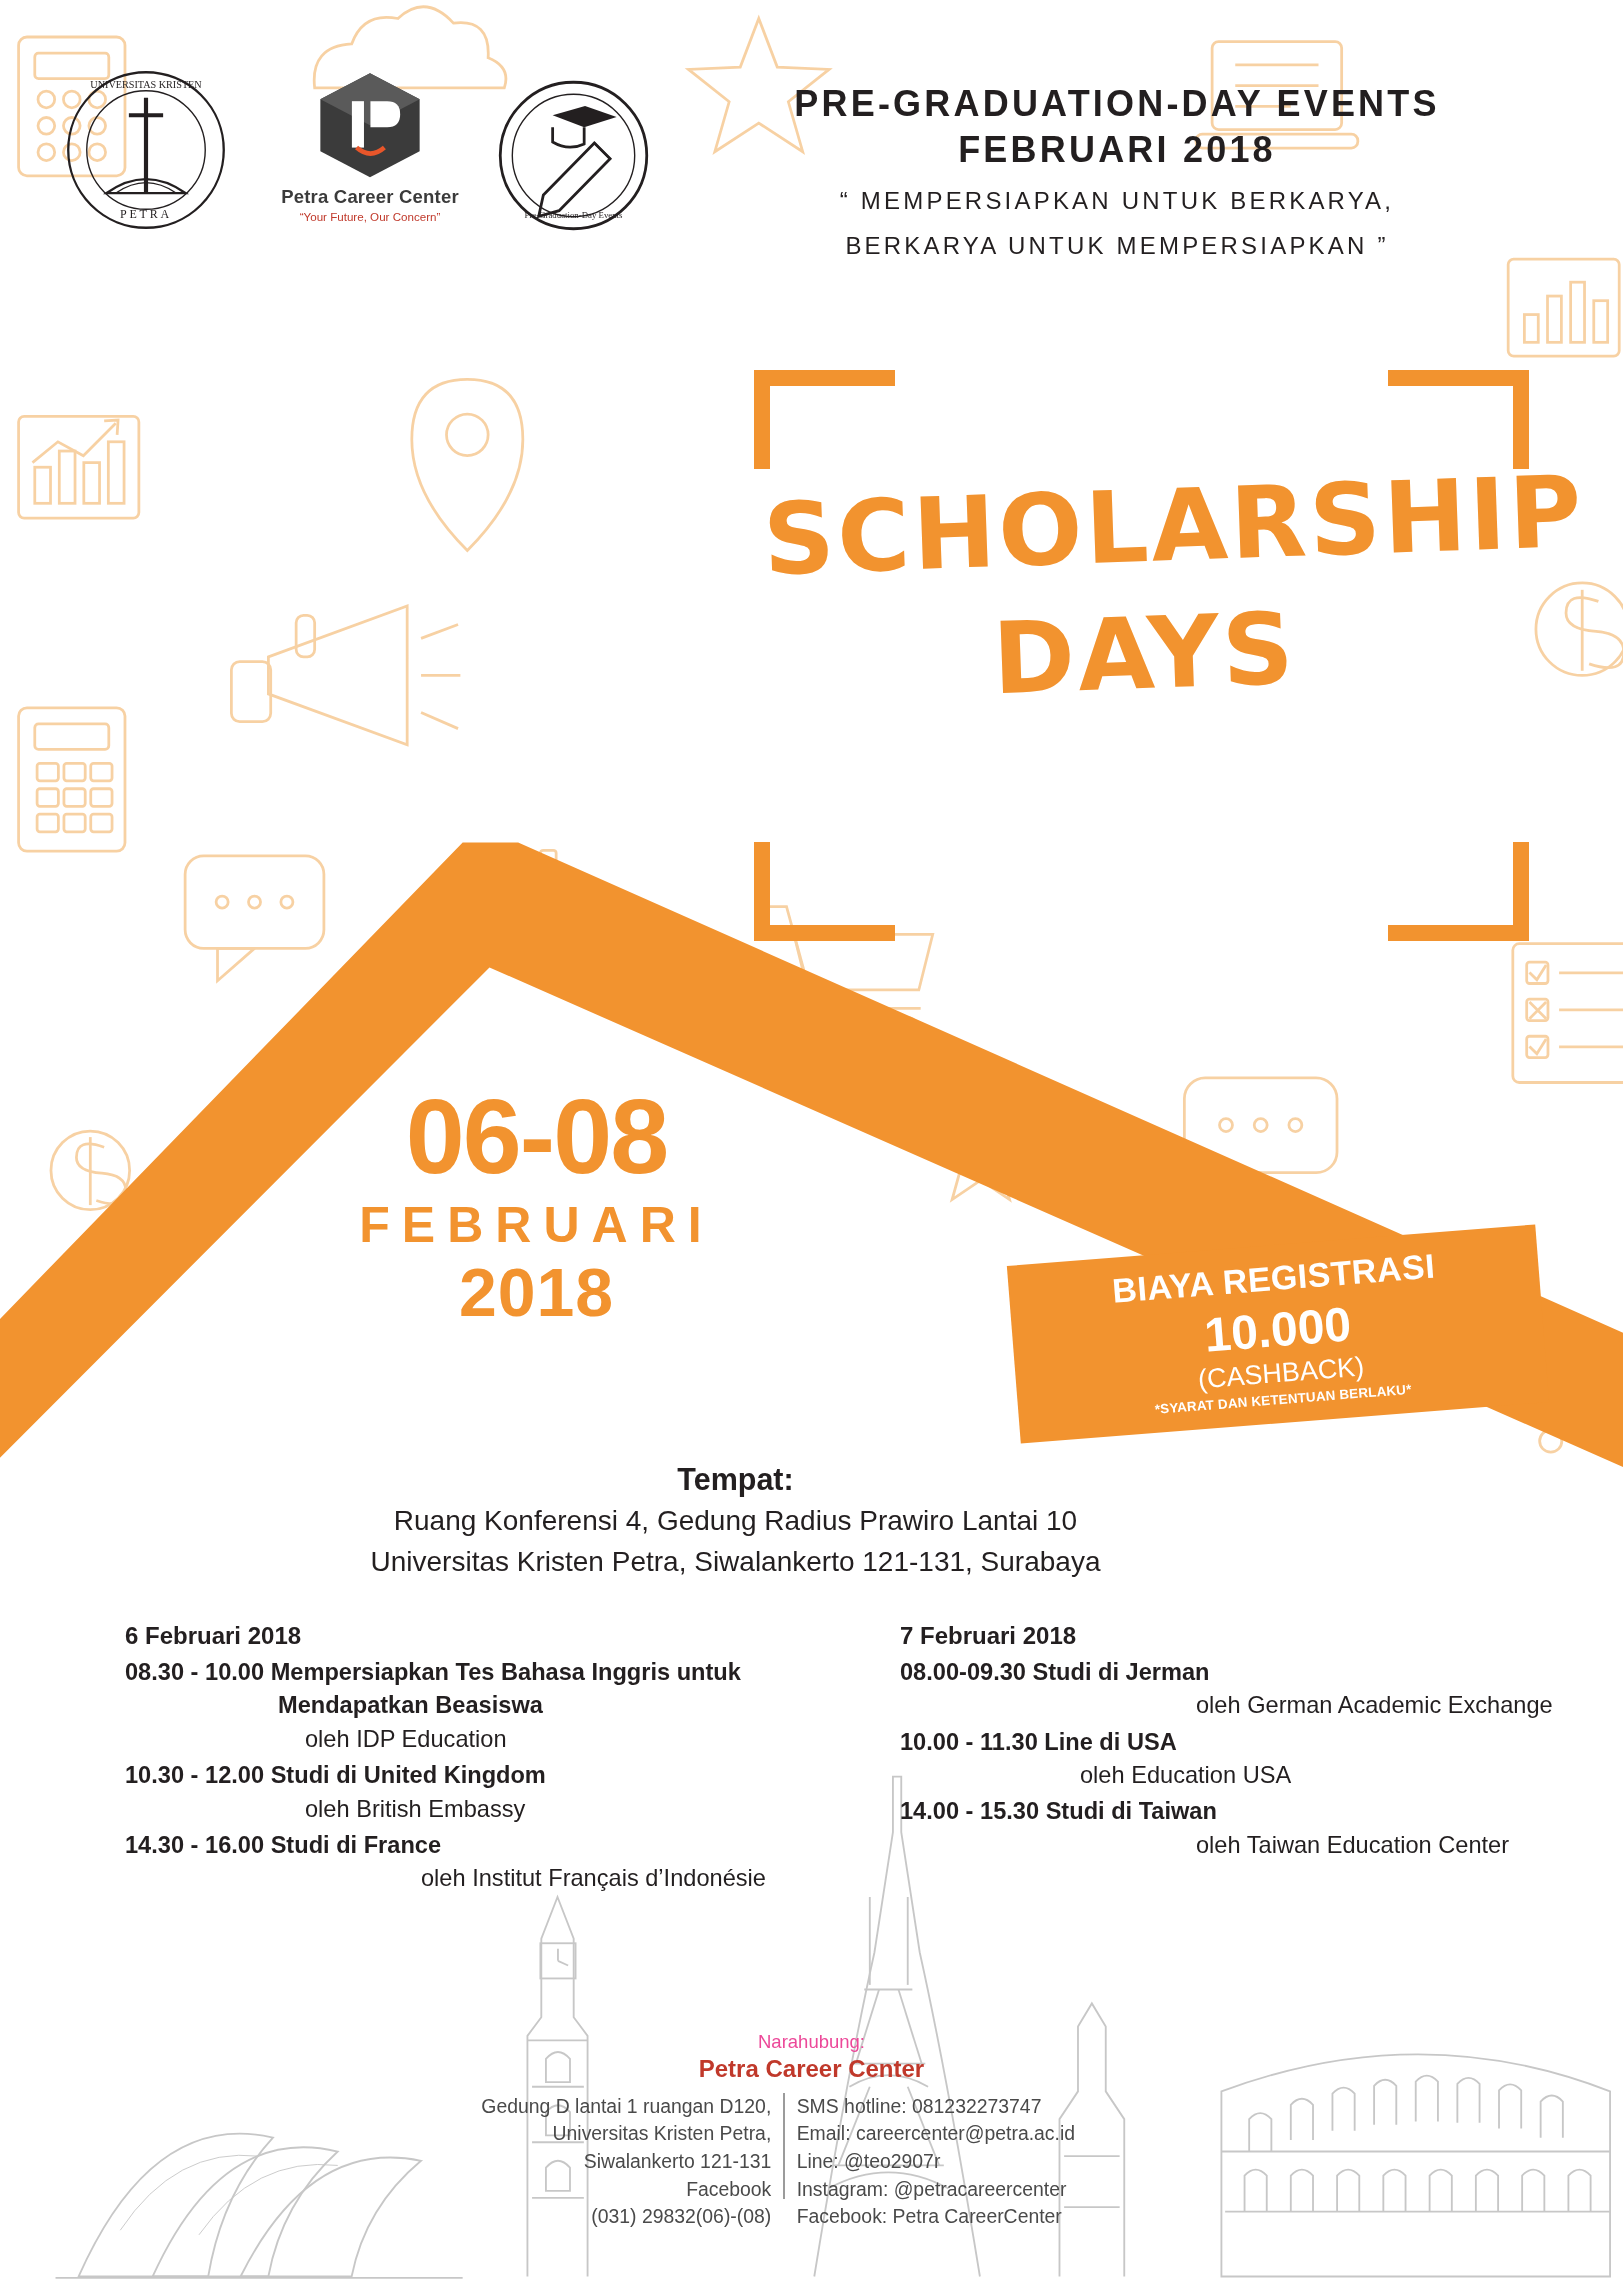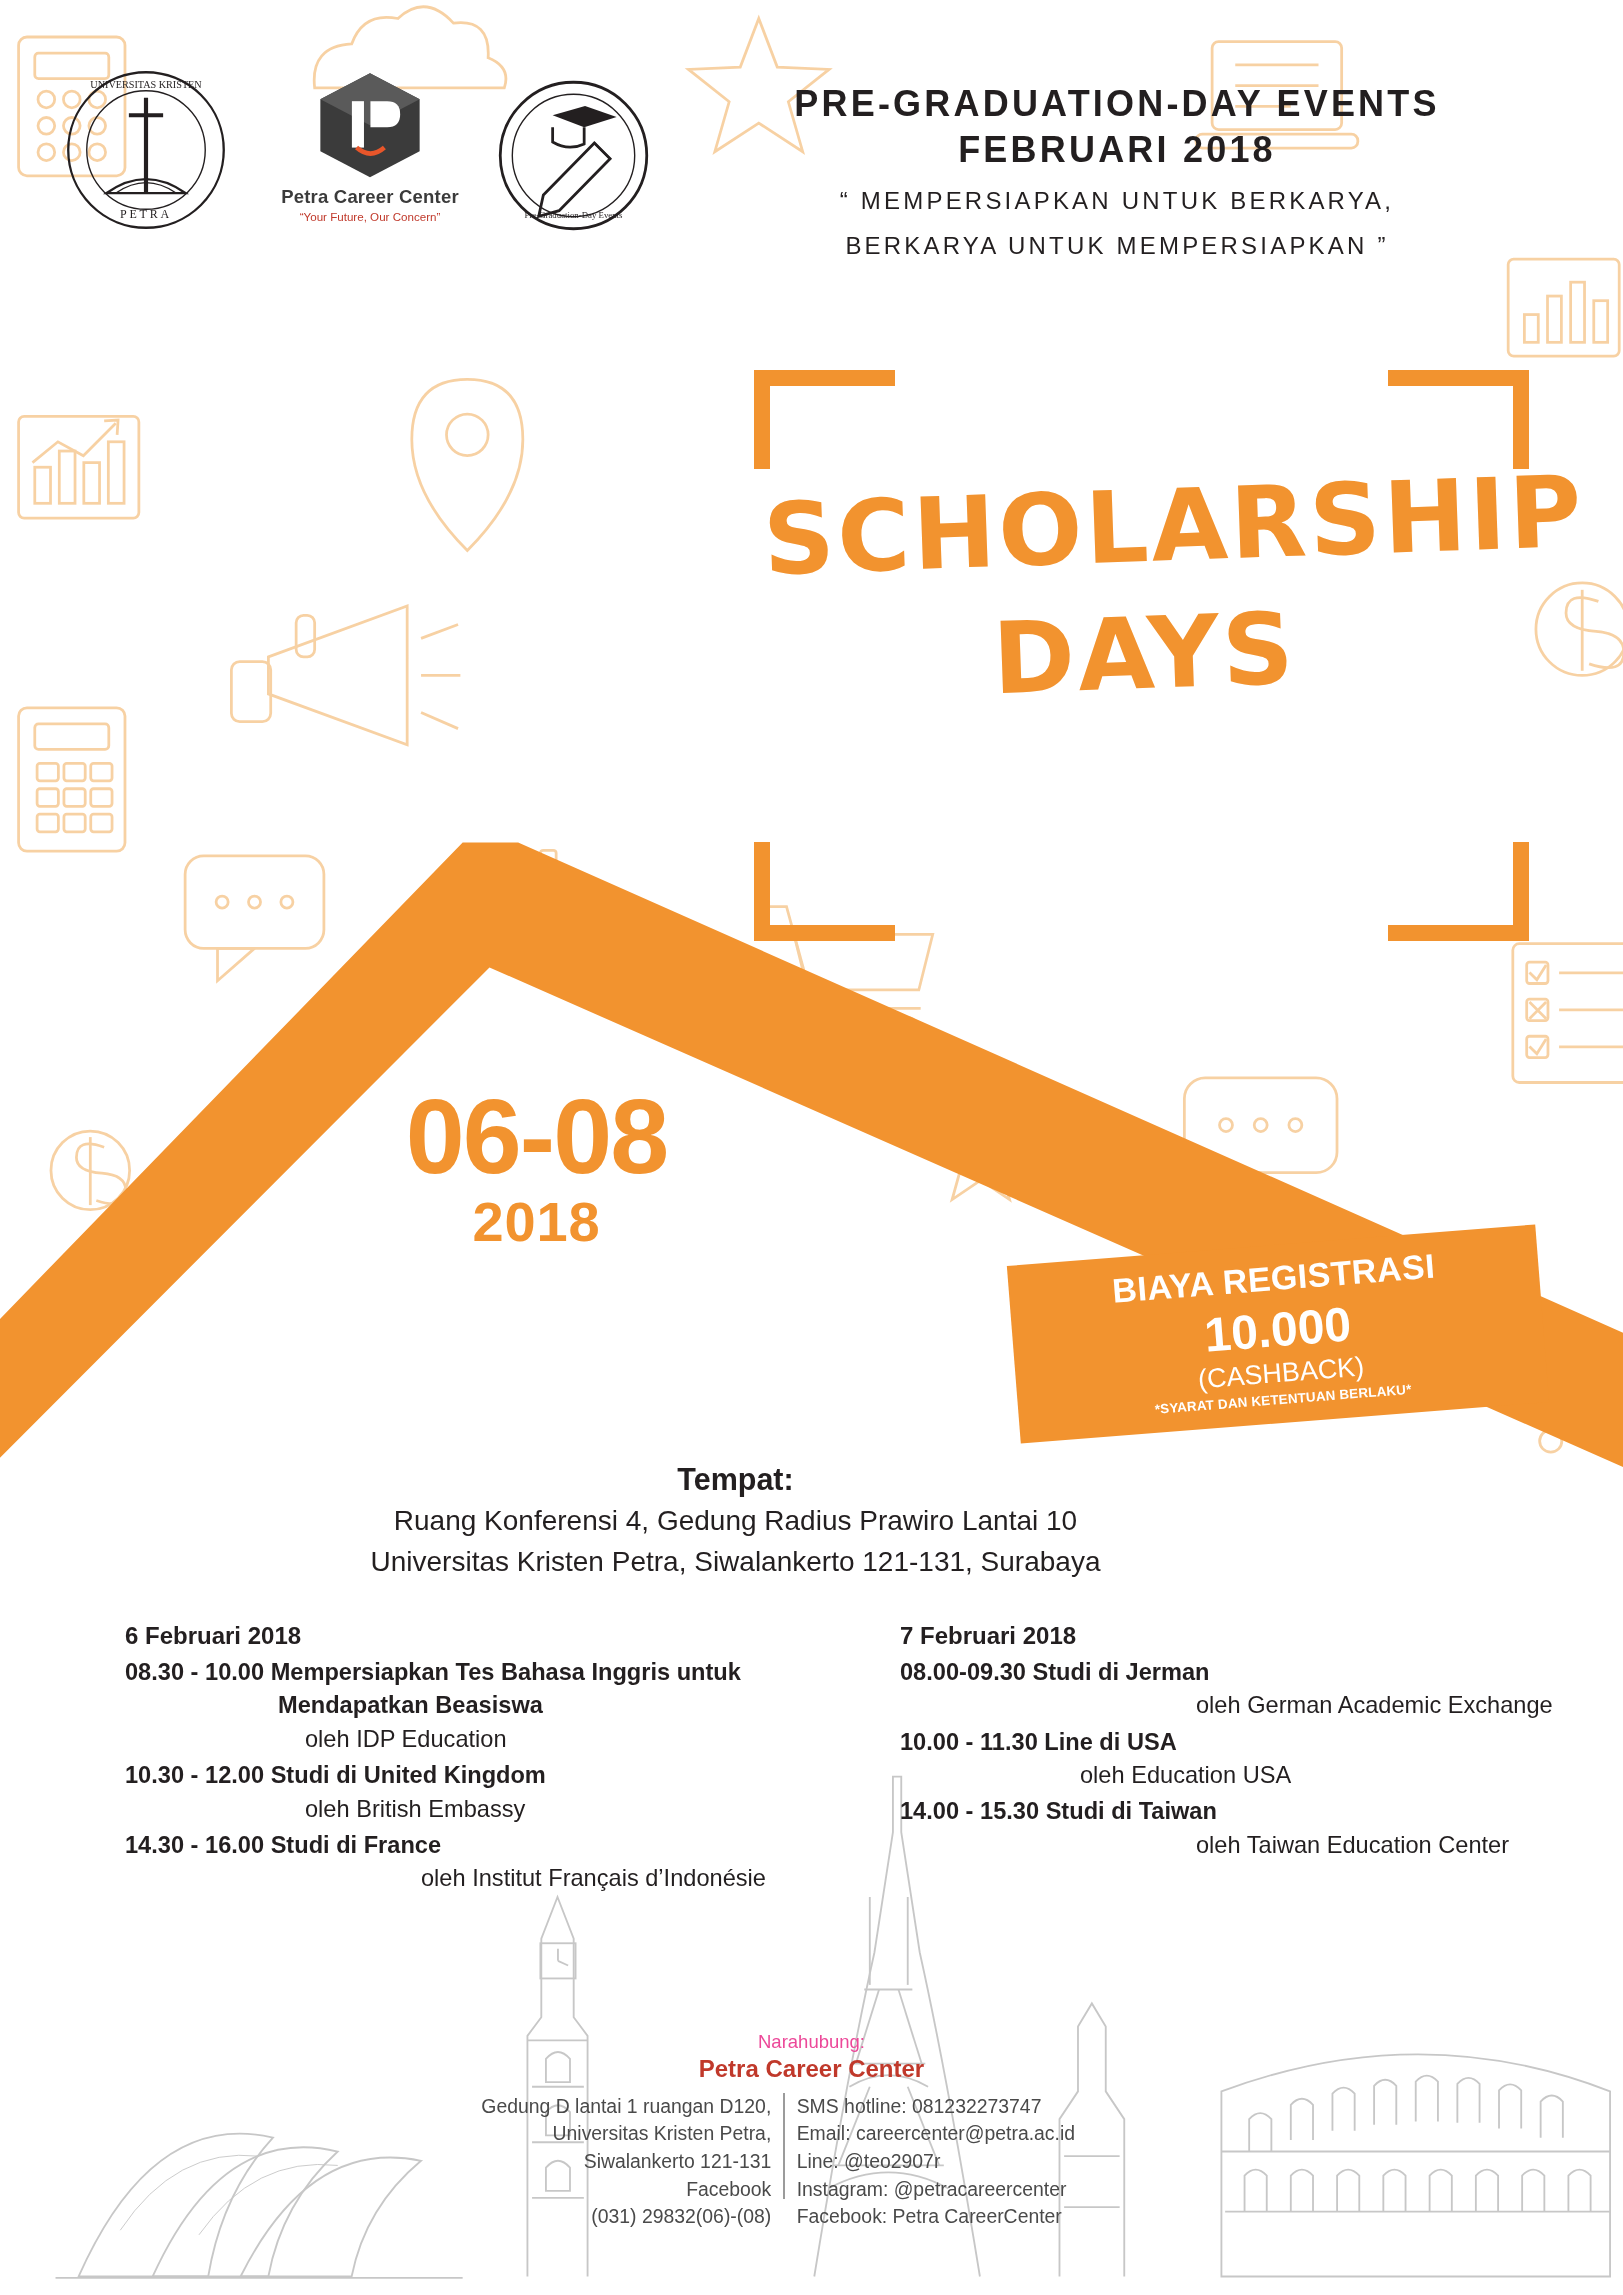--- a/index.html
+++ b/index.html
@@ -182,21 +182,21 @@
     font-size: 106px;
     line-height: 1;
     letter-spacing: -1.9px;
   }
   .date-month {
     font-size: 50px;
     letter-spacing: 12px;
     margin-top: 6.5px;
   }
   .date-year {
-    font-size: 56px;
+    font-size: 68px;
     line-height: 1;
     margin-top: 4.6px;
     letter-spacing: 0.9px;
   }
 
   
   .fee-badge {
     position: absolute;
     left: 1013px;
     top: 1245px;
@@ -535,20 +535,21 @@
   <div class="sd-line1">SCHOLARSHIP</div>
   <div class="sd-line2">DAYS</div>
 </div>
 
 <svg class="chevron" viewBox="0 0 3508 1600" preserveAspectRatio="none">
   <path d="M0 1150 L1000 120 L1120 120 L3508 1180 L3508 1470 L1058 390 L0 1450 Z" fill="#f2932f"></path>
 </svg>
 
 <div class="date-block">
   <div class="date-day">06-08</div>
+  <div class="date-month">FEBRUARI</div>
   <div class="date-year">2018</div>
 </div>
 
 <div class="fee-badge">
   <div class="fee-title">BIAYA REGISTRASI</div>
   <div class="fee-amount">10.000</div>
   <div class="fee-cashback">(CASHBACK)</div>
   <div class="fee-note">*SYARAT DAN KETENTUAN BERLAKU*</div>
 </div>
 

